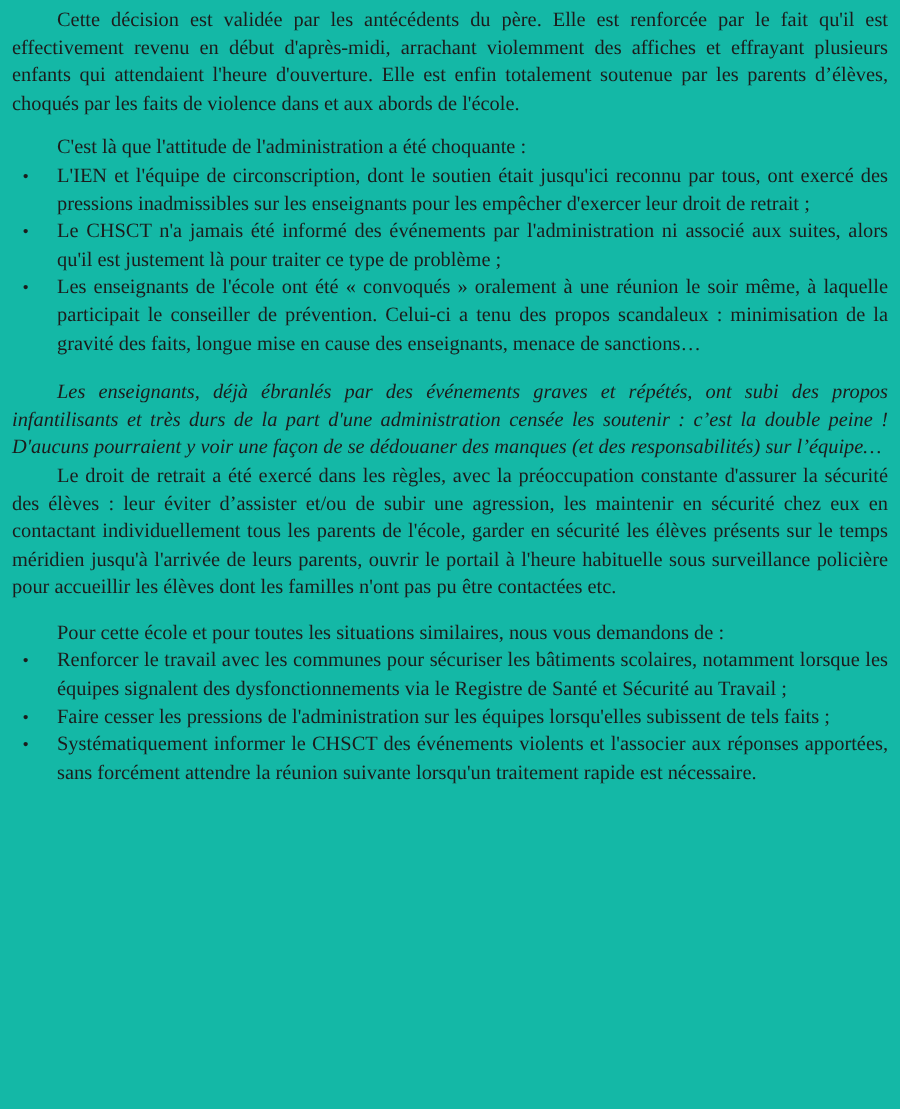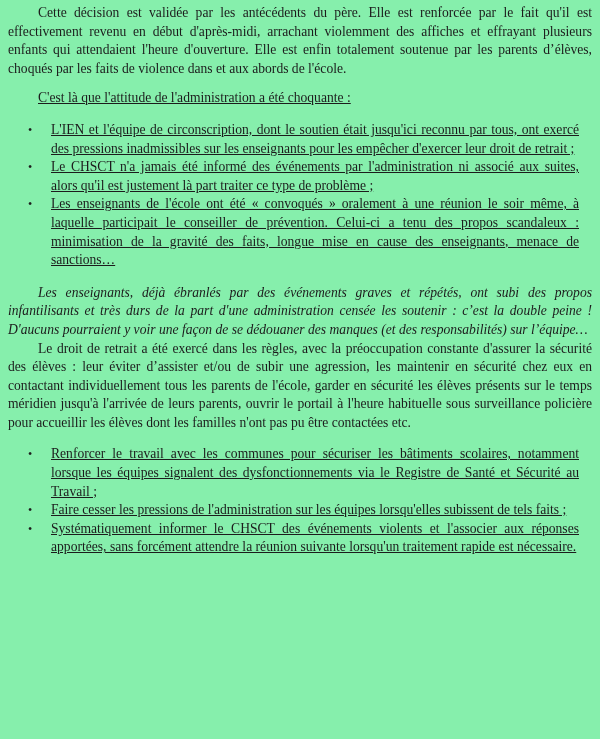--- a/index.html
+++ b/index.html
@@ -10,75 +10,75 @@
   body {
     width: 600px;
     height: 739px;
     overflow: hidden;
   }
   .page {
     box-sizing: border-box;
     width: 600px;
     height: 739px;
     padding: 4px 8px 0 8px;
-    background: #86efac;
+    background: #14b8a6;
     color: #1c1c1c;
     font-family: "Liberation Serif", "DejaVu Serif", serif;
     font-size: 13.6px;
     line-height: 18.6px;
     text-align: justify;
     -webkit-font-smoothing: antialiased;
   }
   .page p {
     margin: 0;
     text-indent: 30px;
   }
   .page ul {
-    margin: 13px;
+    margin: 0;
     padding: 0;
     list-style: none;
-    text-decoration: underline;
   }
   .page li {
     position: relative;
     padding-left: 30px;
     text-align: justify;
   }
   .page li::before {
     content: "\2022";
     position: absolute;
     left: 7px;
     top: 0;
     font-size: 12px;
   }
-  .gap-sm  { margin-top: 11px !important; text-decoration: underline; }
+  .gap-sm  { margin-top: 11px !important; }
   .gap-md  { margin-top: 14px !important; font-style: italic; }
   .gap-md2 { margin-top: 12px !important; }
   .gap-lg  { margin-top: 29px !important; }
 </style>
 </head>
 <body>
 
 <div class="page">
 
   <p>Cette décision est validée par les antécédents du père. Elle est renforcée par le fait qu'il est effectivement revenu en début d'après-midi, arrachant violemment des affiches et effrayant plusieurs enfants qui attendaient l'heure d'ouverture. Elle est enfin totalement soutenue par les parents d’élèves, choqués par les faits de violence dans et aux abords de l'école.</p>
 
   <p class="gap-sm">C'est là que l'attitude de l'administration a été choquante :</p>
 
   <ul>
     <li>L'IEN et l'équipe de circonscription, dont le soutien était jusqu'ici reconnu par tous, ont exercé des pressions inadmissibles sur les enseignants pour les empêcher d'exercer leur droit de retrait ;</li>
-    <li>Le CHSCT n'a jamais été informé des événements par l'administration ni associé aux suites, alors qu'il est justement là part traiter ce type de problème ;</li>
+    <li>Le CHSCT n'a jamais été informé des événements par l'administration ni associé aux suites, alors qu'il est justement là pour traiter ce type de problème ;</li>
     <li>Les enseignants de l'école ont été « convoqués » oralement à une réunion le soir même, à laquelle participait le conseiller de prévention. Celui-ci a tenu des propos scandaleux : minimisation de la gravité des faits,  longue mise en cause des enseignants, menace de sanctions…</li>
   </ul>
 
   <p class="gap-md">Les enseignants, déjà ébranlés par des événements graves et répétés, ont subi des propos infantilisants et très durs de la part d'une administration censée les soutenir : c’est la double peine ! D'aucuns pourraient y voir une façon de se dédouaner des manques (et des responsabilités) sur l’équipe…</p>
 
 
   <p>Le droit de retrait a été exercé dans les règles, avec la préoccupation constante d'assurer la sécurité des élèves : leur éviter d’assister et/ou de subir une agression, les maintenir en sécurité chez eux en contactant individuellement tous les parents de l'école, garder en sécurité les élèves présents sur le temps méridien jusqu'à l'arrivée de leurs parents, ouvrir le portail à l'heure habituelle sous surveillance policière pour accueillir les élèves dont les familles n'ont pas pu être contactées etc.</p>
 
+  <p class="gap-md2">Pour cette école et pour toutes les situations similaires, nous vous demandons de :</p>
 
   <ul>
     <li>Renforcer le travail avec les communes pour sécuriser les bâtiments scolaires, notamment lorsque les équipes signalent des dysfonctionnements via le Registre de Santé et Sécurité au Travail ;</li>
     <li>Faire cesser les pressions de l'administration sur les équipes lorsqu'elles subissent de tels faits ;</li>
     <li>Systématiquement informer le CHSCT des événements violents et l'associer aux réponses apportées, sans forcément attendre la réunion suivante lorsqu'un traitement rapide est nécessaire.</li>
   </ul>
 
 
 </div>
 

